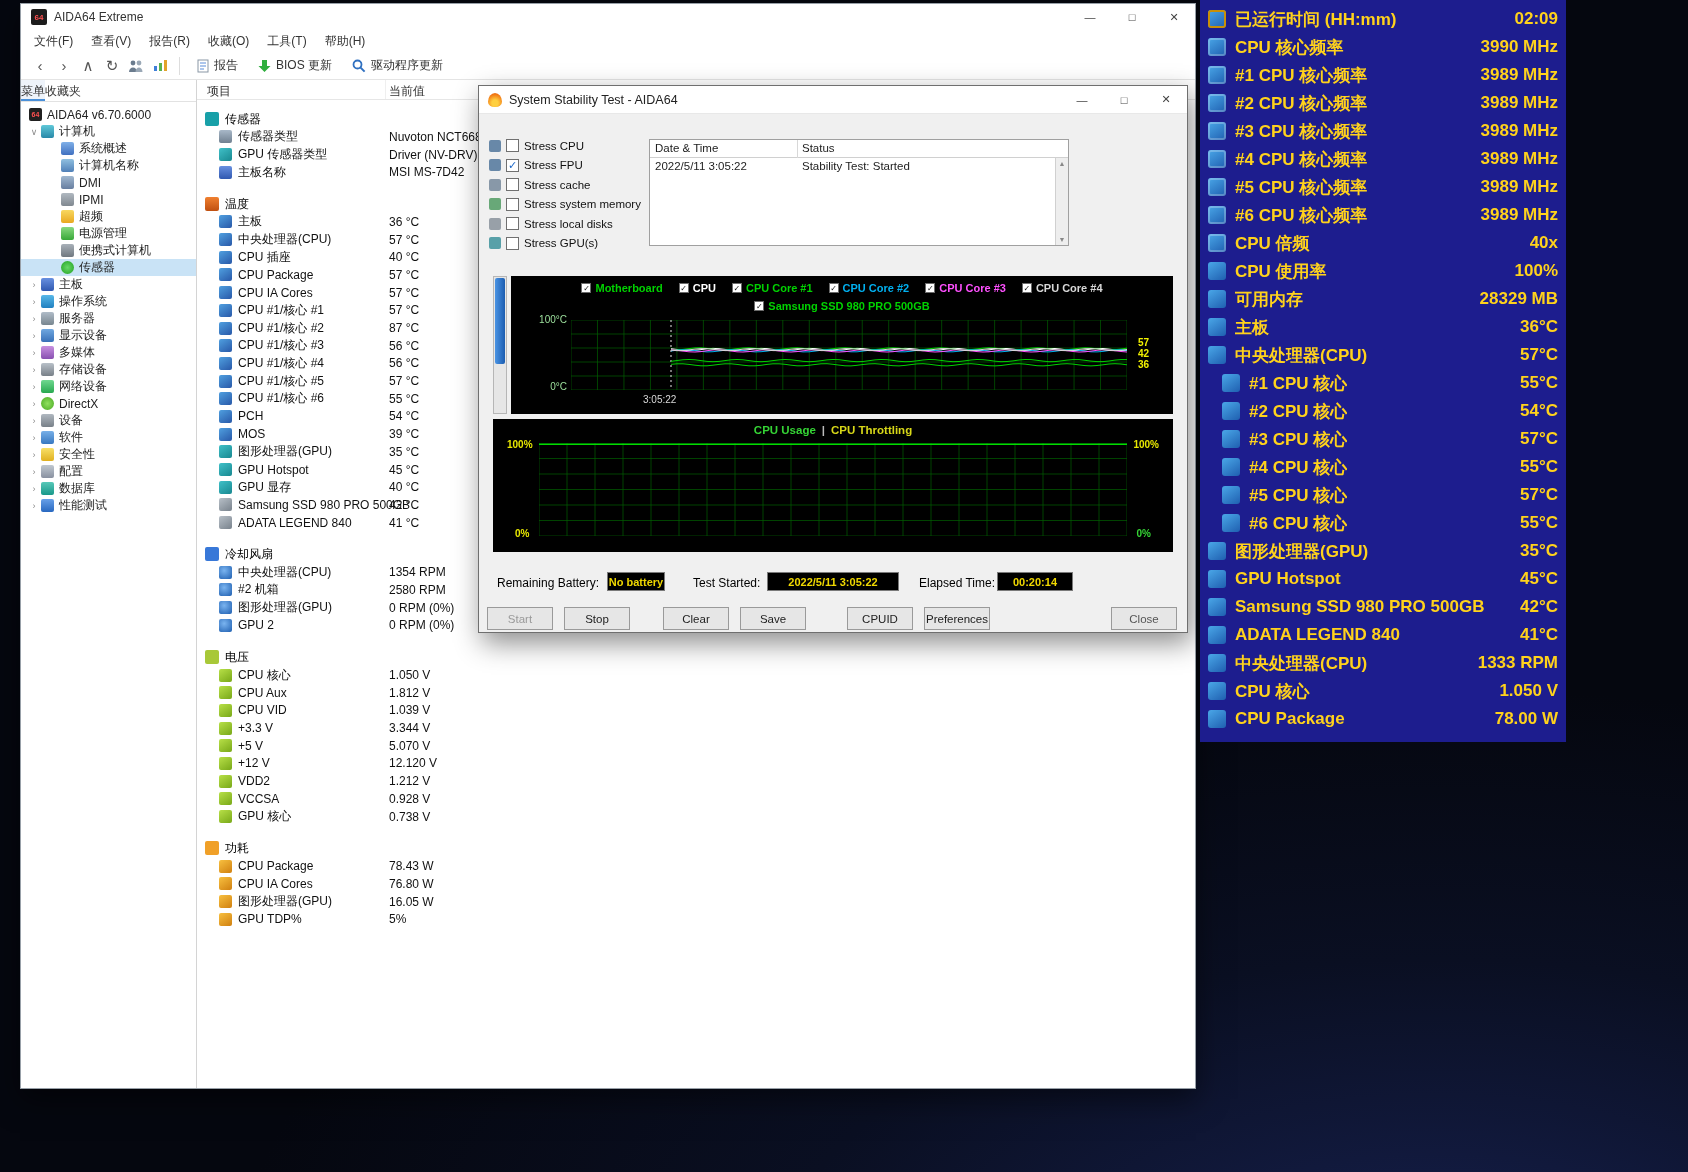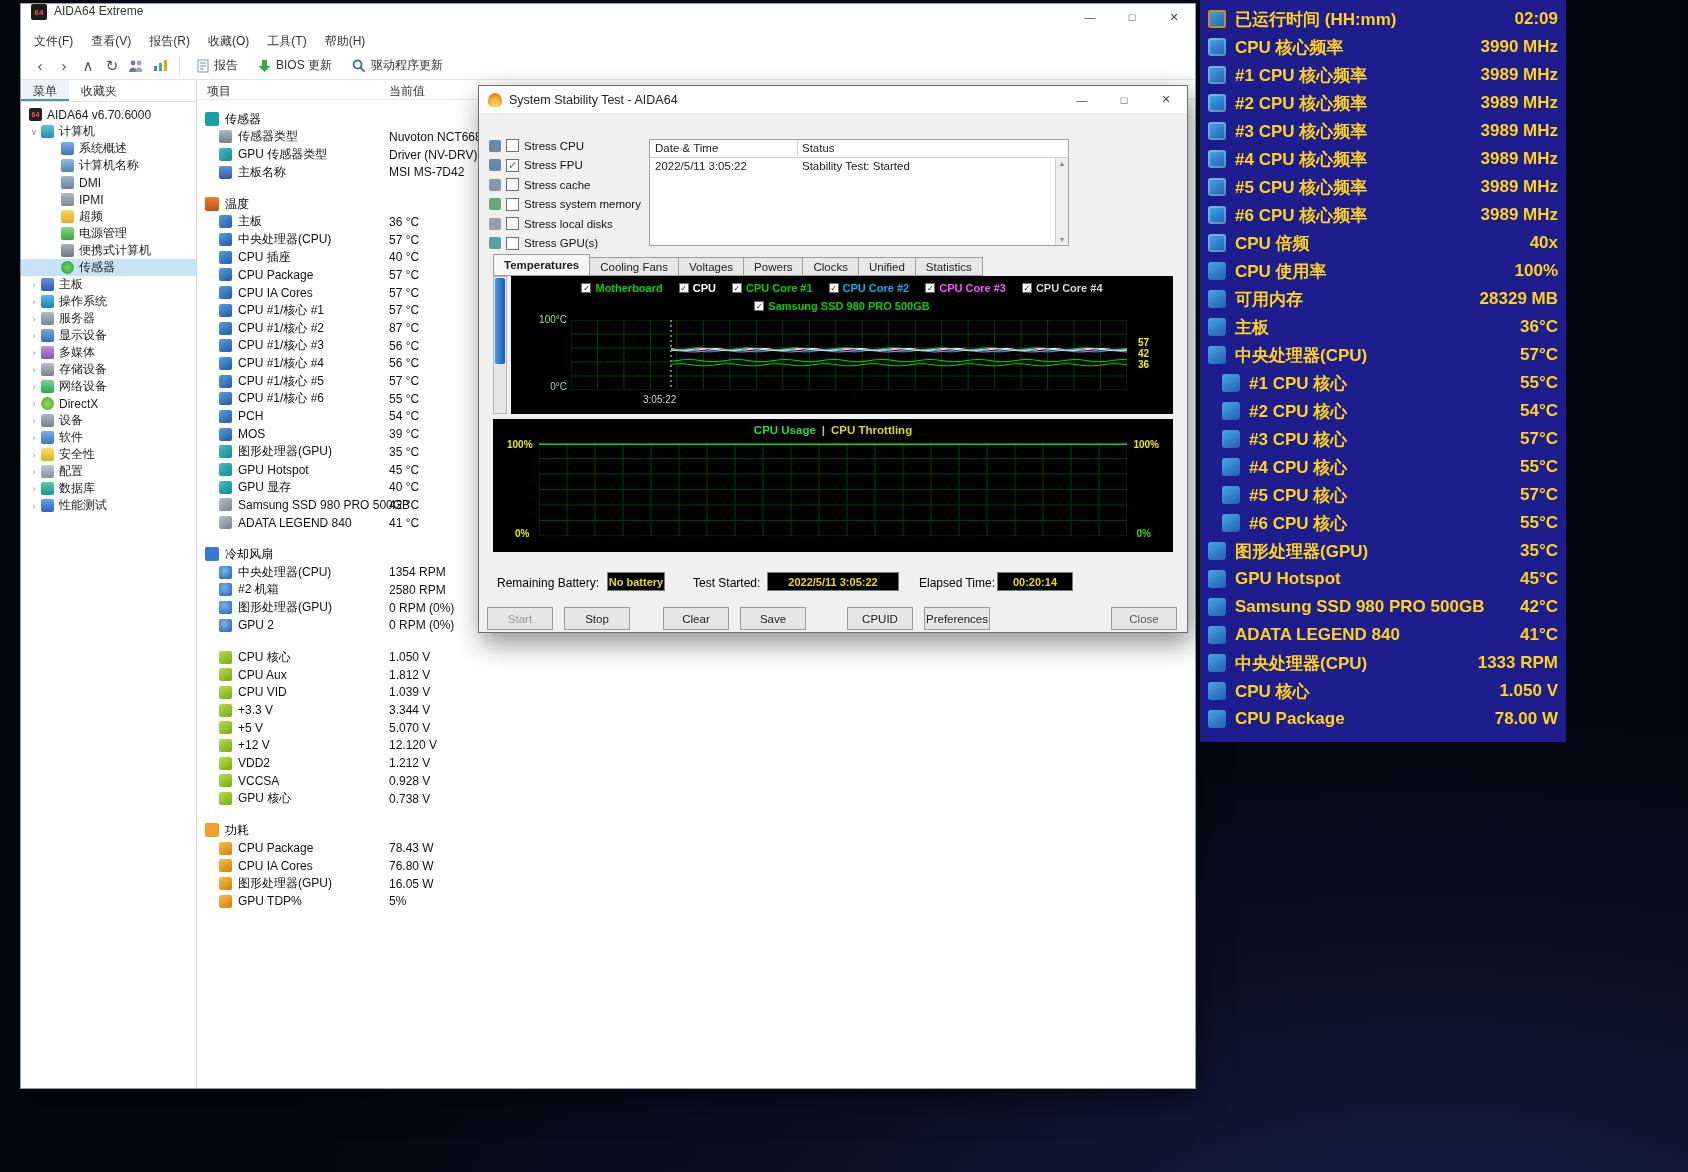--- a/index.html
+++ b/index.html
@@ -2,38 +2,38 @@
 <html><head>
 <meta charset="utf-8">
 <style>
 *{margin:0;padding:0;box-sizing:border-box}
 html,body{width:1688px;height:1172px;overflow:hidden}
 body{position:relative;font-family:"Liberation Sans","DejaVu Sans",sans-serif;
 background:radial-gradient(1200px 600px at 85% 110%,#16204e 0%,#0a0f22 55%,#05070f 100%)}
 
 
 .main-window{position:absolute;left:20px;top:3px;width:1176px;height:1086px;background:#fff;border:1px solid #98a0a8;box-shadow:0 10px 28px rgba(0,0,0,.5)}
-.titlebar{height:26px;display:flex;align-items:flex-start;gap:7px;padding-left:10px;background:#fff}
+.titlebar{height:26px;display:flex;align-items:center;gap:7px;padding-left:10px;background:#fff}
 .app-icon{width:16px;height:16px;border-radius:2px;background:#1c1c1c;color:#ff5050;display:flex;align-items:center;justify-content:center;flex:none}
 .app-icon::after{content:"64";font-size:8px;font-weight:bold}
 .title-text{font-size:12px;color:#333}
 .win-controls{margin-left:auto;display:flex;height:26px}
 .win-btn{width:42px;display:flex;align-items:center;justify-content:center;font-size:11px;color:#444}
 .menubar{height:22px;display:flex;align-items:center;padding-left:4px}
 .menu-item{font-size:12px;color:#333;padding:2px 9px}
 .toolbar{height:28px;display:flex;align-items:center;gap:2px;padding-left:8px;border-bottom:1px solid #e4e4e4}
 .tb-icon{width:22px;height:22px;display:flex;align-items:center;justify-content:center;color:#555;font-size:15px}
 .tb-sep{width:1px;height:18px;background:#ddd;margin:0 6px}
 .tb-btn{display:flex;align-items:center;gap:5px;font-size:12px;color:#333;padding:3px 9px}
 .body{position:absolute;top:76px;left:0;right:0;bottom:0;display:flex}
 
 
 .sidebar{width:176px;border-right:1px solid #d4d4d4;display:flex;flex-direction:column;overflow:hidden}
 .side-tabs{height:22px;display:flex;border-bottom:1px solid #e2e2e2}
-.side-tab{font-size:12px;color:#333;padding:3px 12px}
+.side-tab{font-size:12px;color:#333;padding:3px 0}
 .side-tab.on{background:#eef3fa;box-shadow:inset 0 -2px 0 #4a90d9}
 .tree{padding-top:4px}
 .tree-row{height:17px;display:flex;align-items:center;font-size:12px;color:#222;white-space:nowrap;padding-left:6px}
 .tree-row.lvl0{padding-left:8px}
 .tree-row.lvl1{padding-left:6px}
 .tree-row.lvl2{padding-left:40px}
 .tree-row.sel{background:#c9e3f6}
 .tw{width:14px;flex:none;color:#8a8a8a;font-size:9px;text-align:center}
 .tw:empty{display:none}
 .ticon{width:13px;height:13px;border-radius:2px;margin-right:5px;flex:none;background:linear-gradient(145deg,#86b6e8,#3d7cc4)}
@@ -572,20 +572,24 @@
 
                 <div class="srow">
                   <span class="sicon icon-fan"></span>
                   <span>GPU 2</span>
                   <span class="svalue">0 RPM  (0%)</span>
                 </div>
               </div>
           </div>
 
           <div class="sec">
+            <div class="sec-head">
+              <span class="sicon icon-sec-volt"></span>
+              <span>电压</span>
+            </div>
             <div>
 
                 <div class="srow">
                   <span class="sicon icon-volt"></span>
                   <span>CPU 核心</span>
                   <span class="svalue">1.050 V</span>
                 </div>
 
                 <div class="srow">
                   <span class="sicon icon-volt"></span>
@@ -736,30 +740,20 @@
           <span class="lt-c1">2022/5/11 3:05:22</span>
           <span class="lt-c2">Stability Test: Started</span>
         </div>
       </div>
     <div class="table-scroll">
         <span>▲</span>
         <span>▼</span>
       </div>
   </div>
 
-  <div class="tabs">
-
-  <span class="tab on">Temperatures</span>
-      <span class="tab">Cooling Fans</span>
-      <span class="tab">Voltages</span>
-      <span class="tab">Powers</span>
-      <span class="tab">Clocks</span>
-      <span class="tab">Unified</span>
-      <span class="tab">Statistics</span>
-    </div>
 
   <div class="graph1-wrap">
     <div class="vscroll">
         <span class="vthumb"></span>
       </div>
     <div class="graph1">
       <div class="legend-row lr1">
 
           <span class="legend-item">
             <span class="cb-sm"></span>

